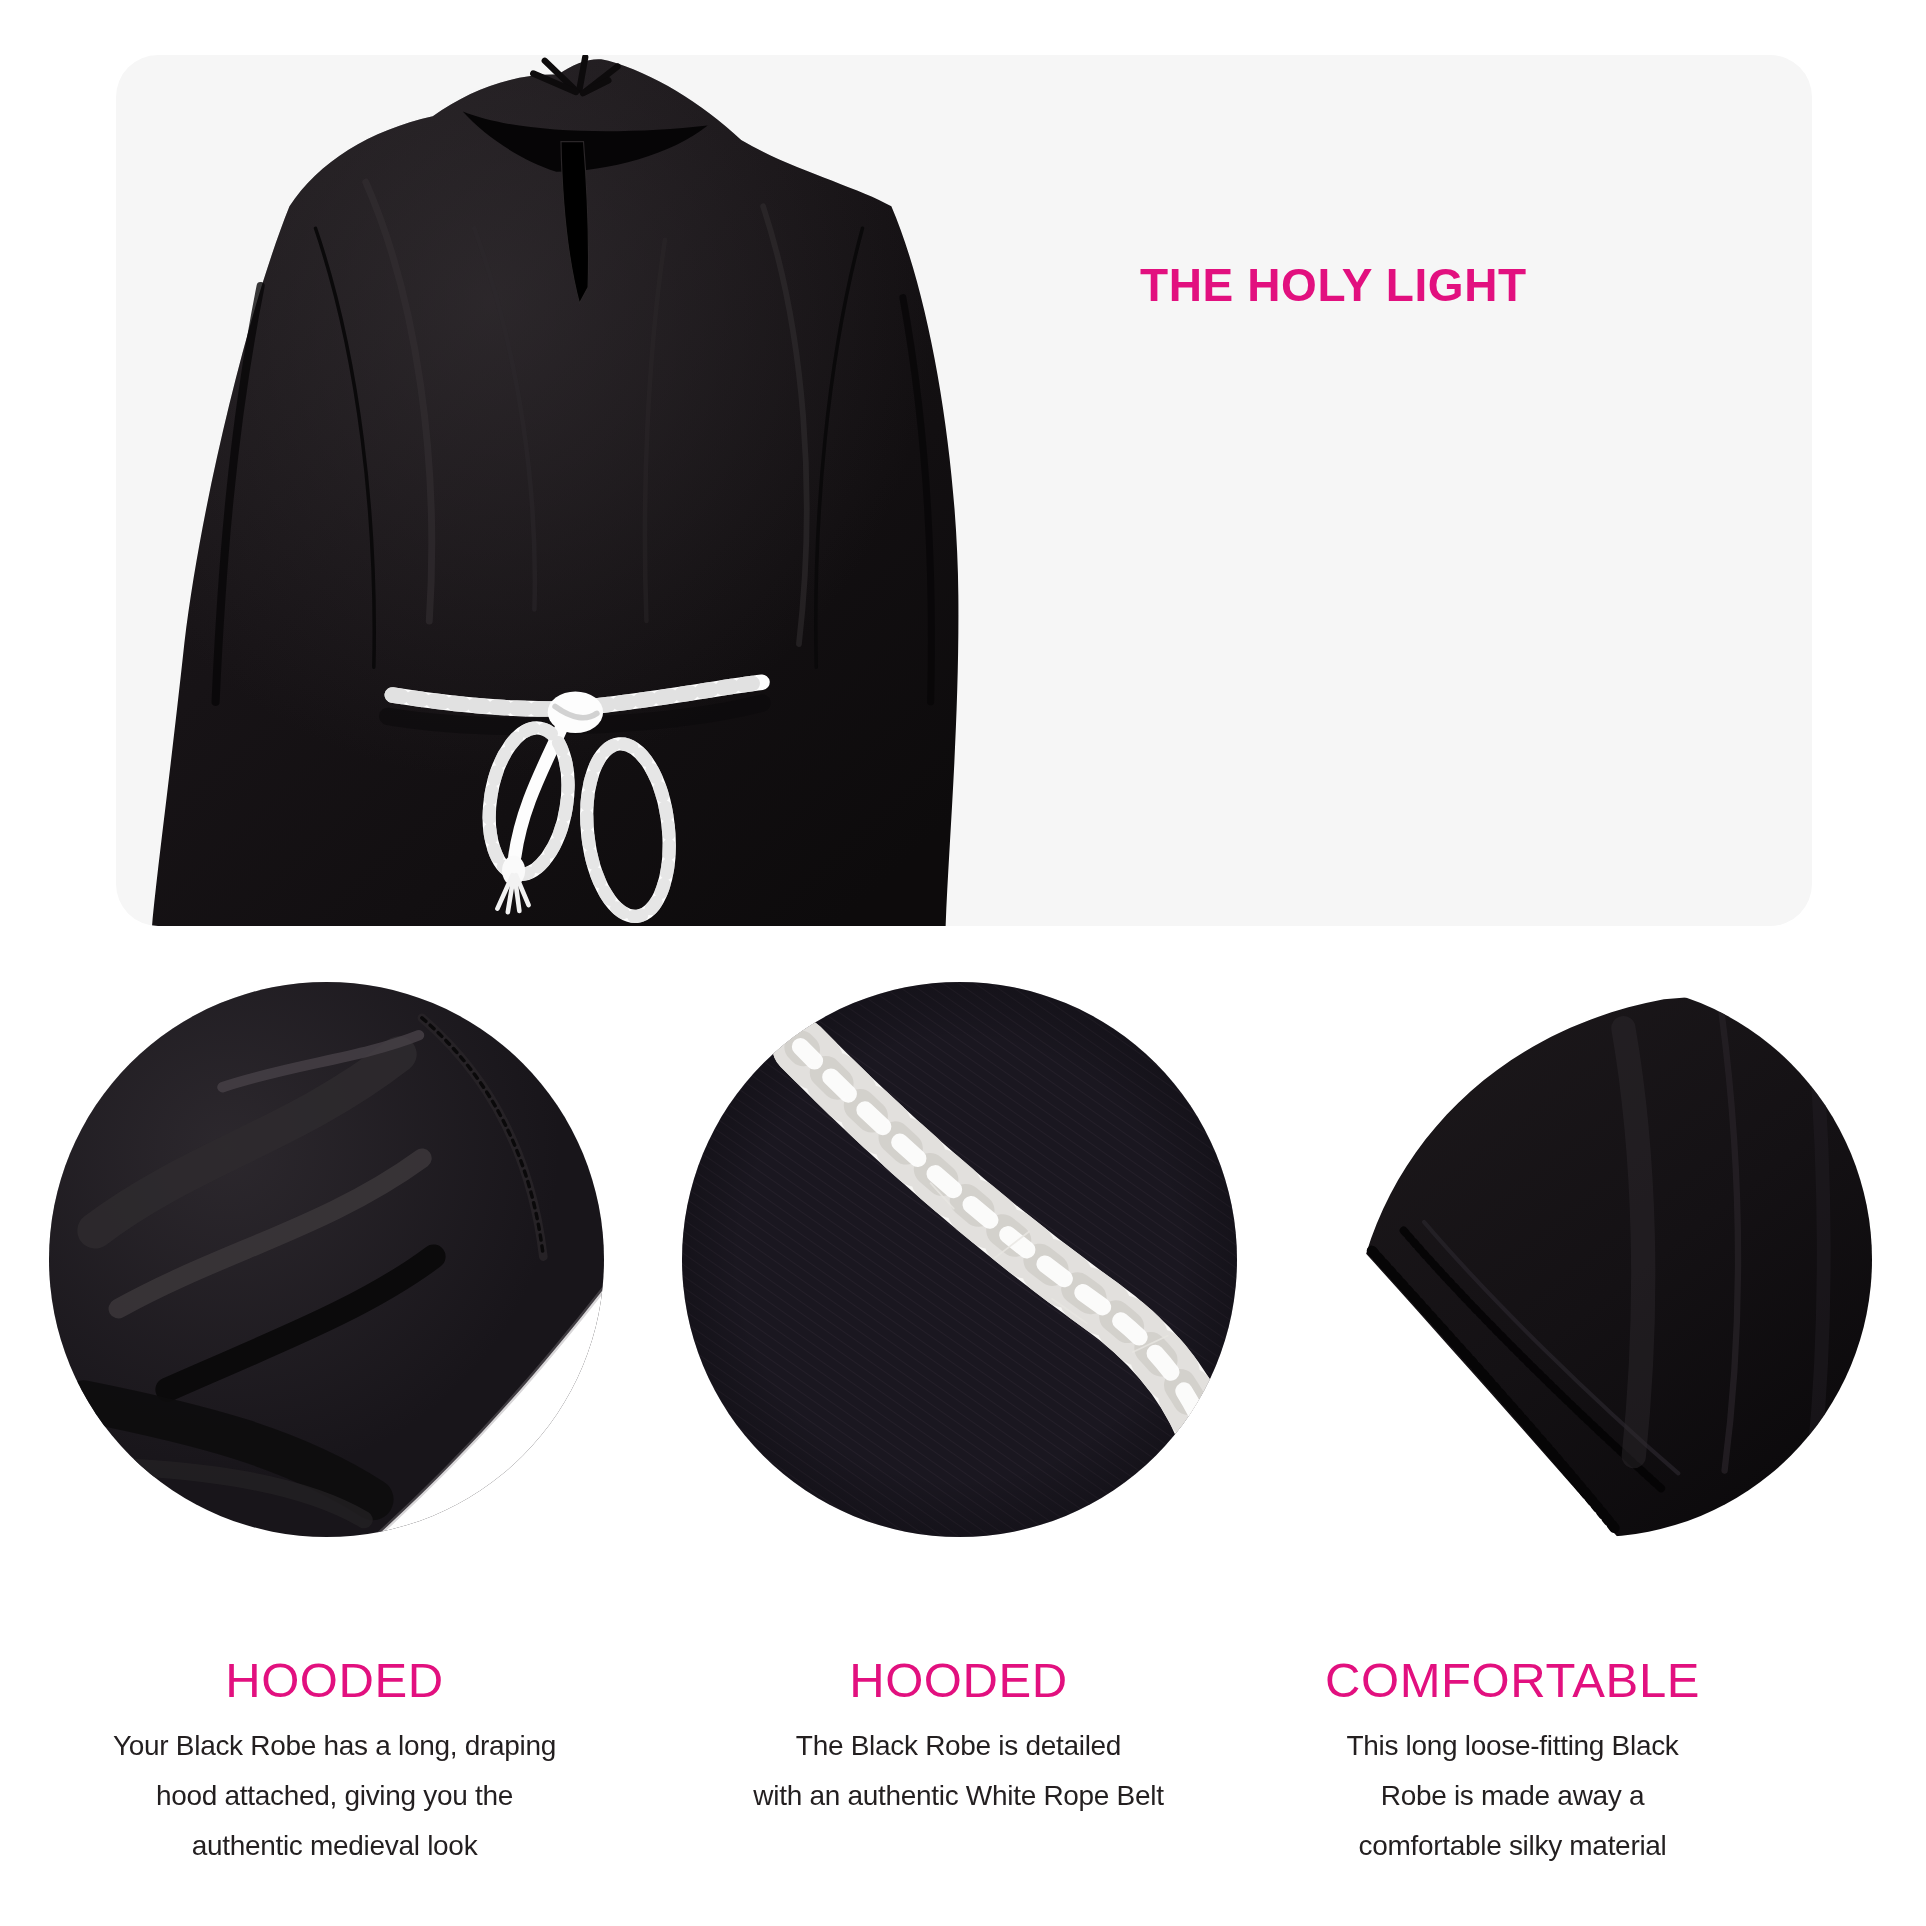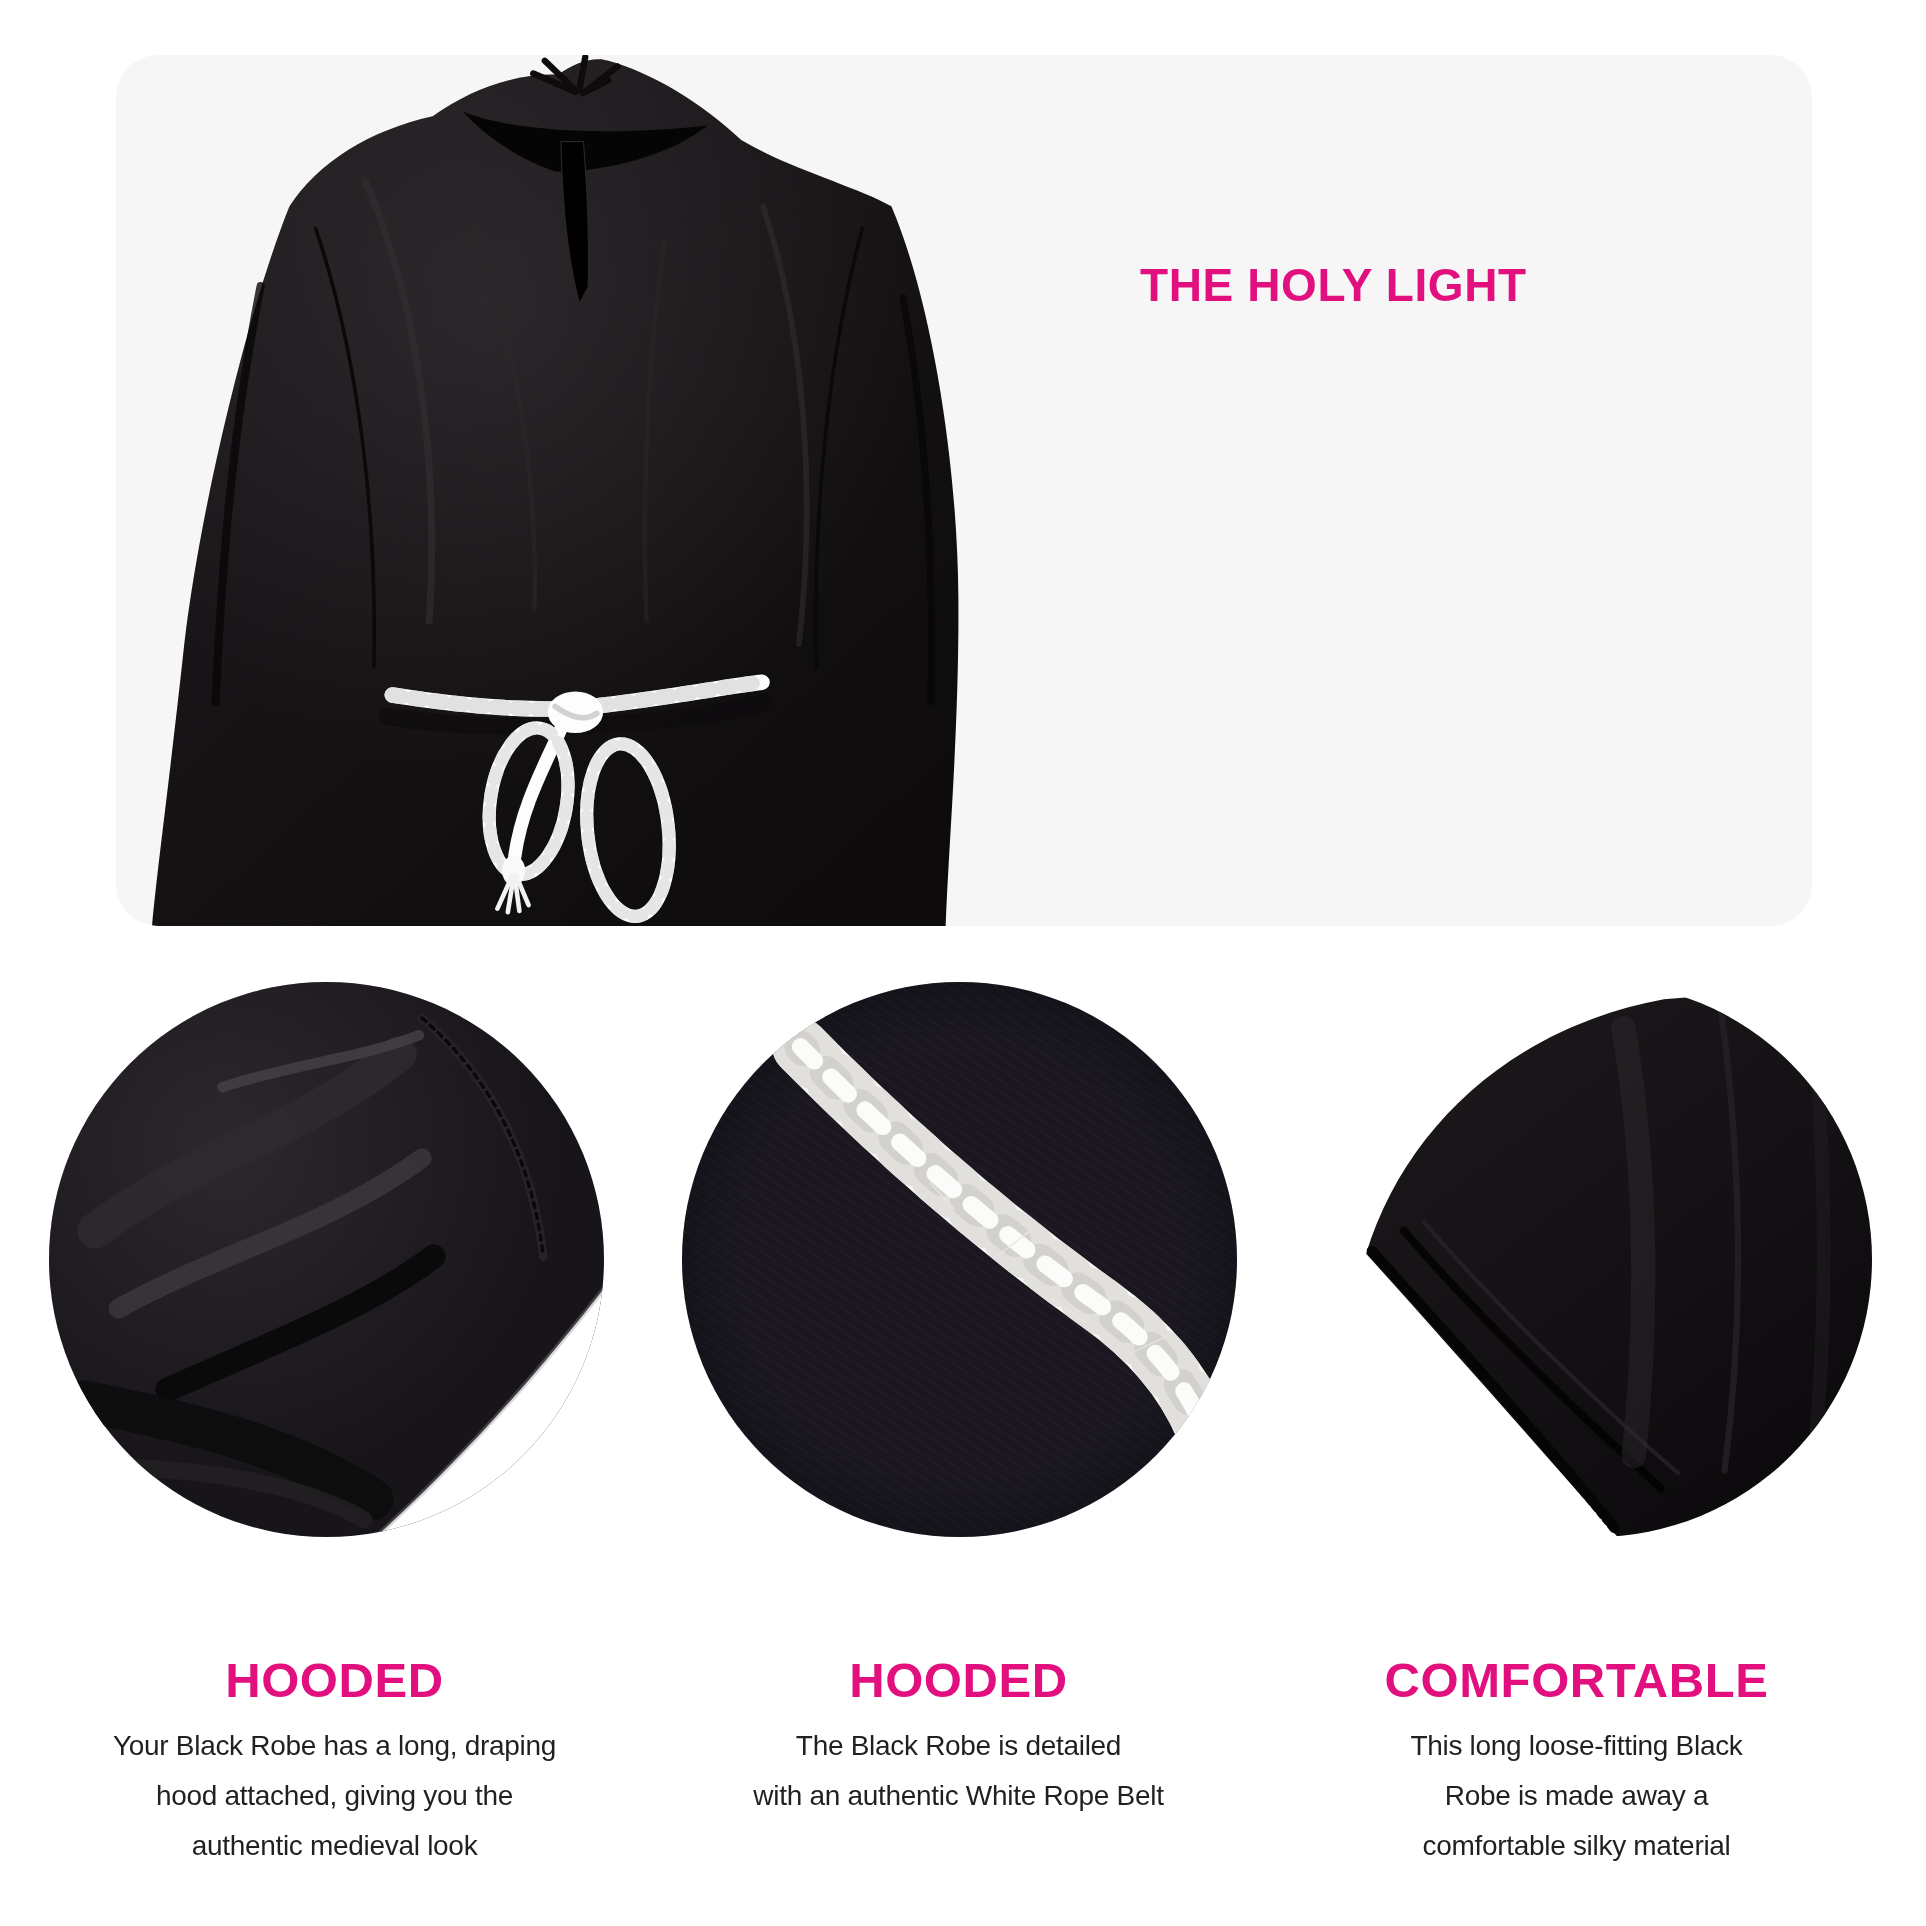--- a/index.html
+++ b/index.html
@@ -21,30 +21,30 @@
   .hero-desc{
     position:absolute;left:1024px;top:306px;width:664px;
     font-size:37px;letter-spacing:-0.3px;line-height:50px;
     color:var(--text,#231f20);white-space:pre-line;
   }
   .feature-photo{position:absolute;top:982px;width:555px;height:555px;}
   .feature-photo.f1{left:49px;}
   .feature-photo.f2{left:682px;}
   .feature-photo.f3{left:1317px;}
   .feature-heading{
-    position:absolute;top:1615px;font-size:49px;font-weight:bold;line-height:1;
+    position:absolute;top:1615px;font-size:49px;font-weight:normal;line-height:1;
     color:var(--accent,#e2107f);text-align:center;letter-spacing:0.6px;
   }
   .feature-text{
     position:absolute;top:1693px;font-size:28px;letter-spacing:-0.3px;
     line-height:50px;color:var(--text,#231f20);text-align:center;white-space:pre-line;
   }
   .col1{left:32px;width:605px;}
   .col2{left:656px;width:605px;}
-  .col3{left:1274px;width:605px;}
+  .col3{left:1210px;width:605px;}
 </style>
 </head>
 <body>
 
 <section class="hero-card">
 
   <svg class="hero-photo" viewBox="0 0 1760 1508" aria-hidden="true">
     <defs>
       <linearGradient id="robeGrad" x1="0" y1="0" x2="0.85" y2="1">
         <stop offset="0" stop-color="#211d20"></stop>

